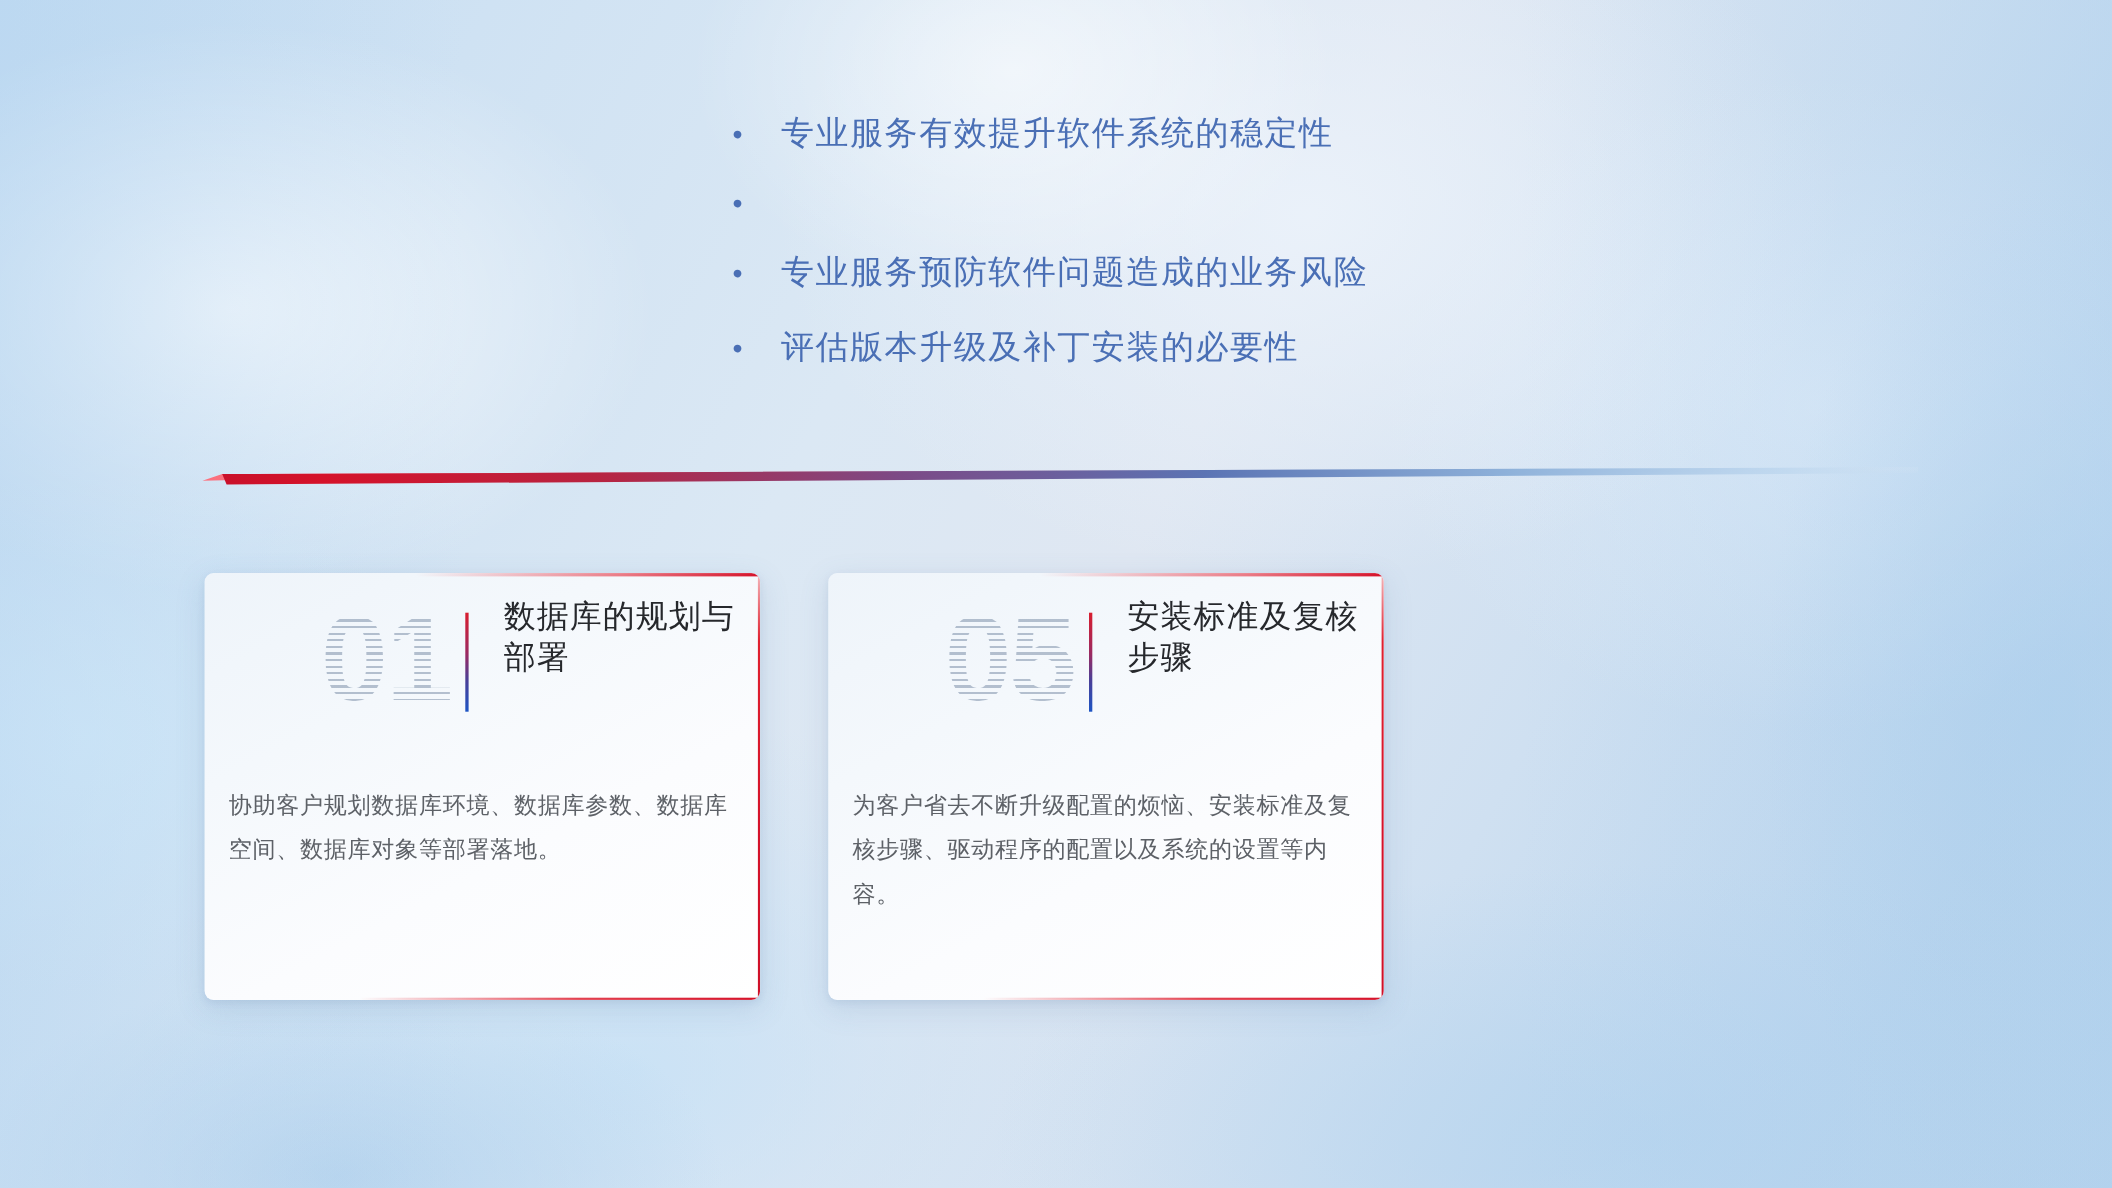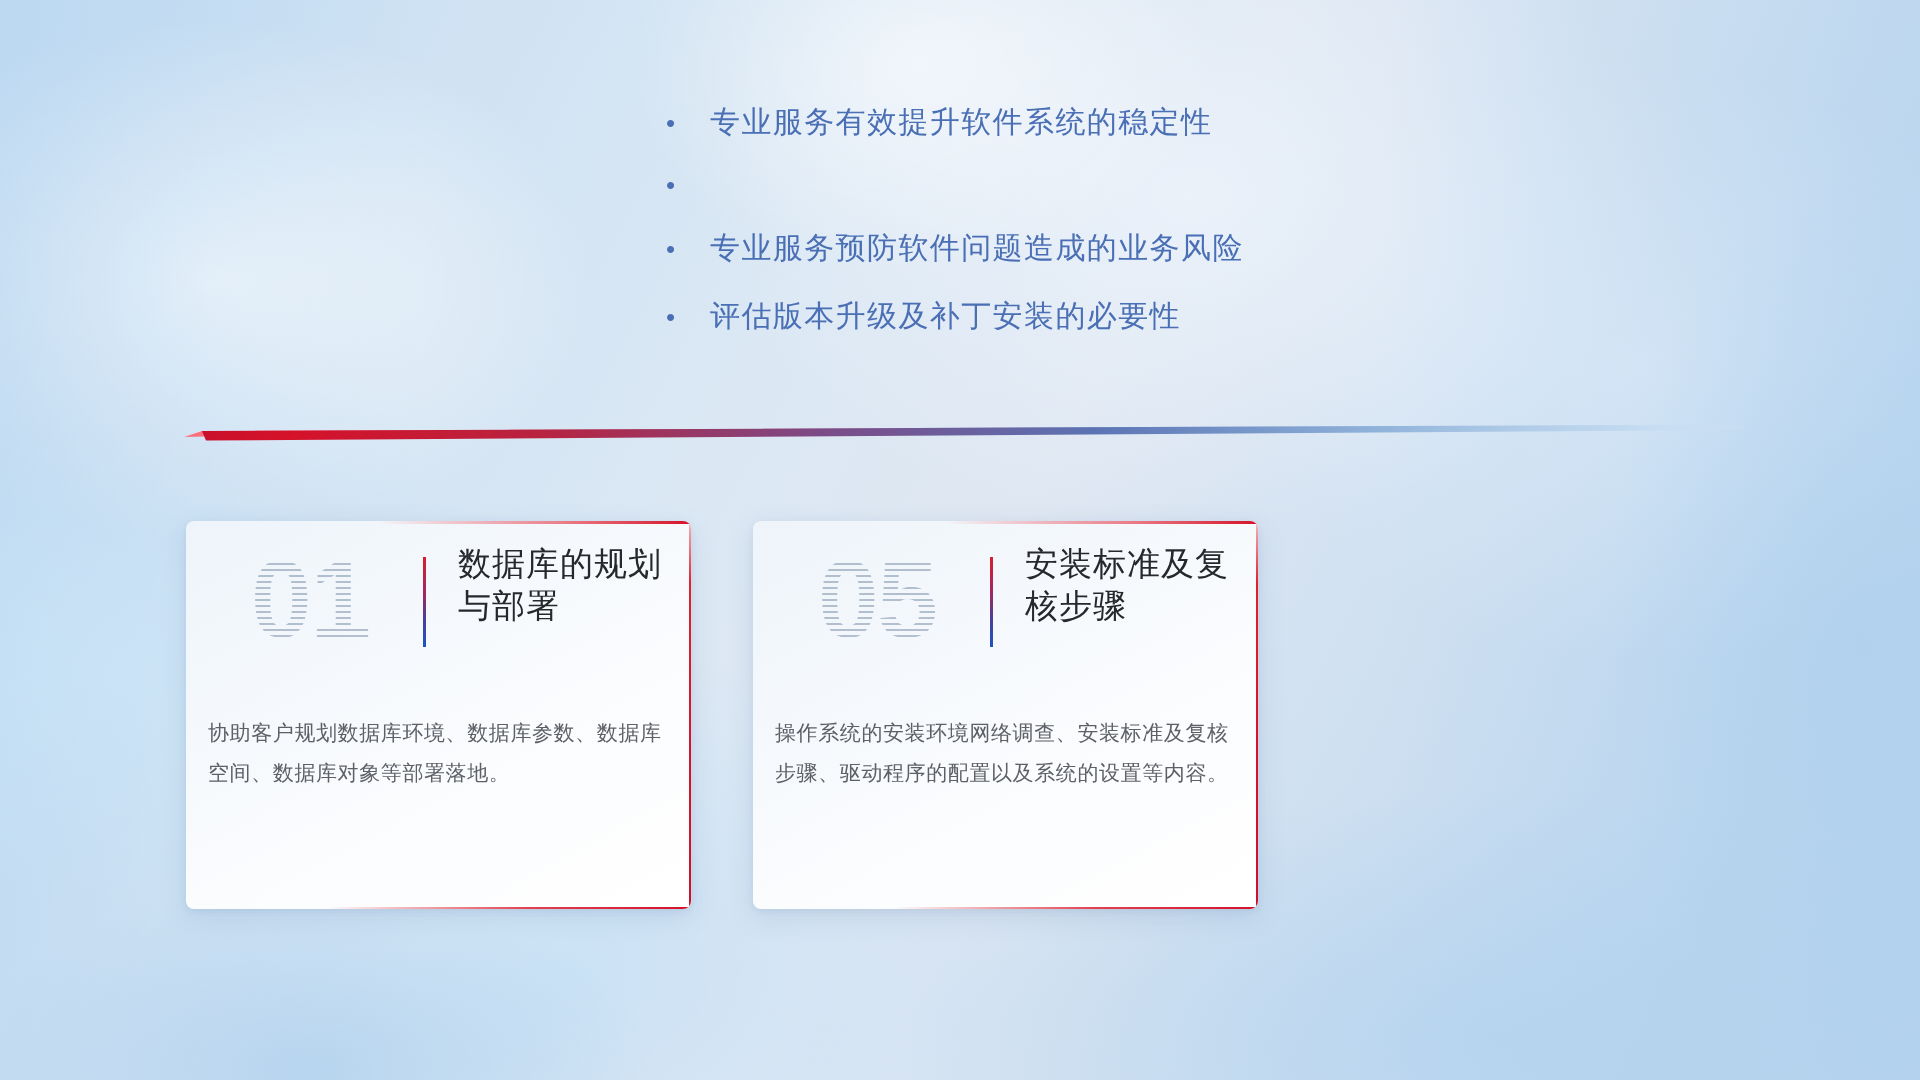--- a/index.html
+++ b/index.html
@@ -57,21 +57,21 @@
     background:linear-gradient(270deg,#d5122a 0%,#e24150 45%,rgba(226,65,80,0) 100%);
   }
   .card .redTop{
     position:absolute;right:0;top:0;height:2.5px;width:62%;
     background:linear-gradient(270deg,#d5122a 0%,#ea7b86 40%,rgba(234,123,134,0) 100%);
   }
 
   .cardHead{position:relative;height:176px;}
   .bigNum{
     position:absolute;left:24px;top:18px;width:200px;height:120px;
-    font-size:110px;font-weight:700;line-height:120px;text-align:center;
+    font-size:110px;font-weight:700;line-height:120px;text-align:right;
     letter-spacing:-2px;
     background-image:repeating-linear-gradient(180deg,
        rgba(96,118,148,.80) 0px, rgba(96,118,148,.80) 2px,
        rgba(255,255,255,0) 2px, rgba(255,255,255,0) 6px);
     -webkit-background-clip:text;background-clip:text;color:transparent;
     -webkit-text-fill-color:transparent;
     opacity:.55;
     user-select:none;
   }
   .numSheen{
@@ -83,21 +83,21 @@
        rgba(40,90,190,.45) 20px, rgba(40,90,190,.45) 21.5px,
        rgba(255,255,255,0) 21.5px, rgba(255,255,255,0) 62px);
     mix-blend-mode:normal;pointer-events:none;opacity:.0;
   }
   .vbar{
     position:absolute;left:237px;top:36px;width:3px;height:90px;
     background:linear-gradient(180deg,#d81e2f 0%,#9a2a62 42%,#4a3f97 68%,#1d54c4 100%);
   }
   .cardTitle{
     position:absolute;left:272px;top:22px;right:22px;
-    font-size:33px;line-height:1.26;color:#26282c;letter-spacing:1px;
+    font-size:29px;line-height:1.26;color:#26282c;letter-spacing:1px;
   }
   .cardBody{
     position:absolute;left:22px;right:26px;top:192px;
     font-size:21px;line-height:1.92;color:#5d6167;letter-spacing:.6px;
   }
 </style>
 </head>
 <body>
 
 <div id="bg">
@@ -167,17 +167,17 @@
 
   <div class="card">
     <div class="redTop"></div>
     <div class="redBottom"></div>
     <div class="cardHead">
       <div class="bigNum">05</div>
       <div class="numSheen"></div>
       <div class="vbar"></div>
       <div class="cardTitle">安装标准及复核步骤</div>
     </div>
-    <div class="cardBody">操作系统的安装环境网络调查、安装标准及复核步骤、驱动程序的配置以及系统的设置等内容。</div>
+    <div class="cardBody">为客户省去不断升级配置的烦恼、安装标准及复核步骤、驱动程序的配置以及系统的设置等内容。</div>
   </div>
 
 
 </div>
 
 </body></html>

